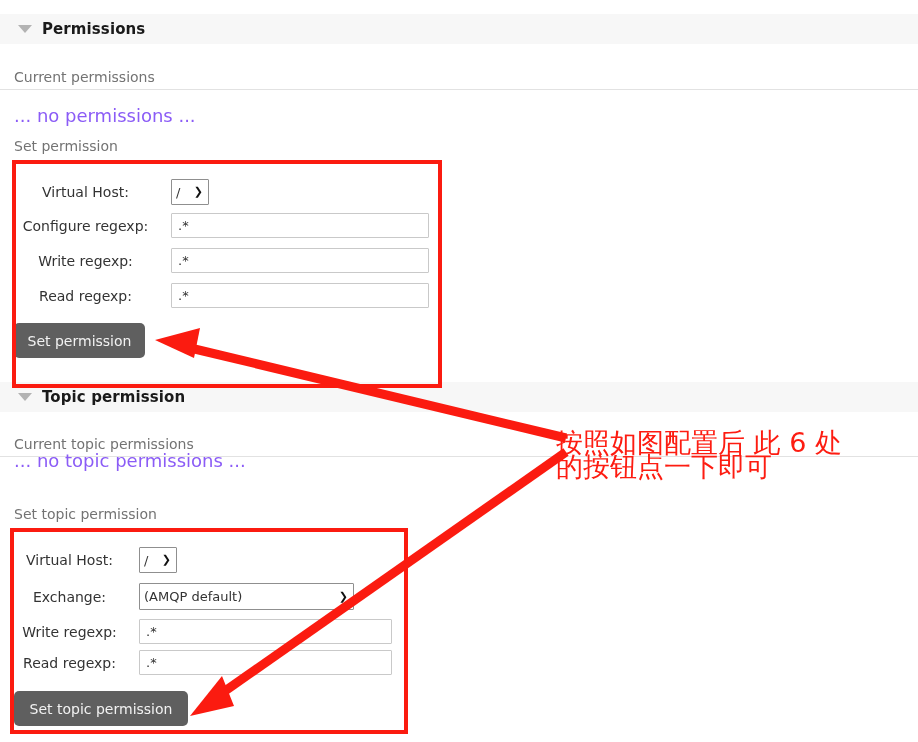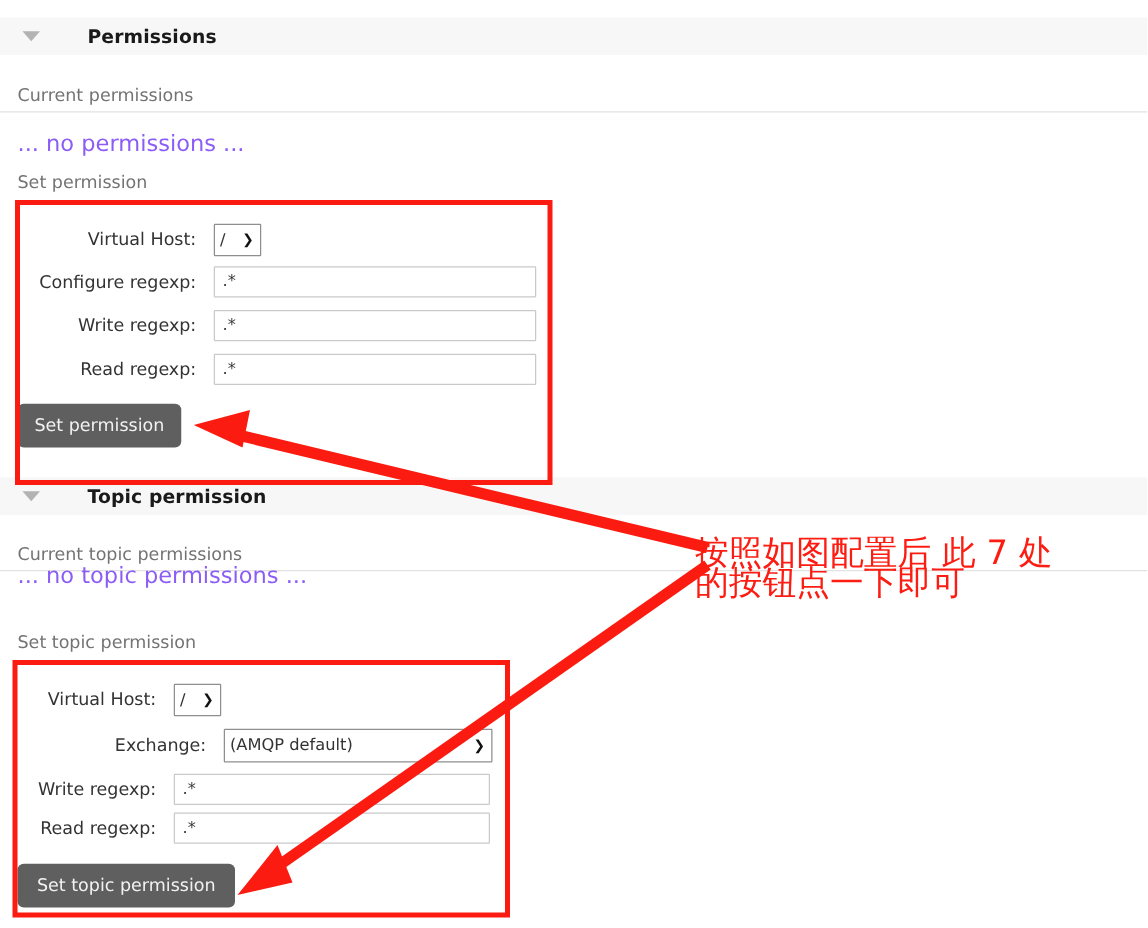--- a/index.html
+++ b/index.html
@@ -18,21 +18,20 @@
 
   
   .section-header {
     position: absolute;
     left: 0;
     width: 918px;
     height: 30px;
     background: #f7f7f7;
     display: flex;
     align-items: center;
-    gap: 28px;
   }
   .collapse-triangle {
     width: 0;
     height: 0;
     border-left: 7px solid transparent;
     border-right: 7px solid transparent;
     border-top: 8px solid #b3b3b3;
     margin-left: 18px;
     margin-right: 10px;
   }
@@ -68,21 +67,21 @@
 
   
   .form-row {
     position: absolute;
     display: flex;
     align-items: center;
   }
   .form-label {
     font-size: 14px;
     color: #333333;
-    text-align: right;
+    text-align: center;
     white-space: nowrap;
   }
   .field-select {
     font-family: "DejaVu Sans", "Liberation Sans", sans-serif;
     font-size: 13px;
     color: #333333;
     background: #ffffff;
     border: 1px solid #8f8f8f;
     border-radius: 1px;
     padding: 2px 4px;
@@ -217,21 +216,21 @@
   <span class="form-label" style="width:111px;">Virtual Host:</span>
   <span class="select-wrap" style="margin-left:14px;">
     <select class="field-select" style="width:38px; height:26px; padding-right:16px;">
       <option>/</option>
     </select>
     <span class="select-chev">❯</span>
   </span>
 </div>
 
 <div class="form-row" style="left:14px; top:583px; width:390px;">
-  <span class="form-label" style="width:111px;padding-left:40px;">Exchange:</span>
+  <span class="form-label" style="width:111px;">Exchange:</span>
   <span class="select-wrap" style="margin-left:14px;">
     <select class="field-select" style="width:215px; height:27px; padding-right:20px;">
       <option>(AMQP default)</option>
     </select>
     <span class="select-chev">❯</span>
   </span>
 </div>
 
 <div class="form-row" style="left:14px; top:619px; width:390px;">
   <span class="form-label" style="width:111px;">Write regexp:</span>
@@ -255,16 +254,16 @@
     <line x1="566" y1="438" x2="182" y2="346" stroke="#fb1b10" stroke-width="9"></line>
     <polygon points="155,340 200,328 194,358" fill="#fb1b10"></polygon>
   </g>
 
   <g>
     <line x1="566" y1="452" x2="215" y2="698" stroke="#fb1b10" stroke-width="9"></line>
     <polygon points="190,716 222,676 234,706" fill="#fb1b10"></polygon>
   </g>
 </svg>
 
-<div class="annot-text" style="left:556px; top:424px;">按照如图配置后 此 7 处</div>
+<div class="annot-text" style="left:556px; top:424px;">按照如图配置后 此 6 处</div>
 <div class="annot-text" style="left:556px; top:448px;">的按钮点一下即可</div>
 
 <div class="watermark" style="left:797px; top:743px;margin-top:24px;">CSDN @Apa_Lagi</div>
 
 </body></html>

